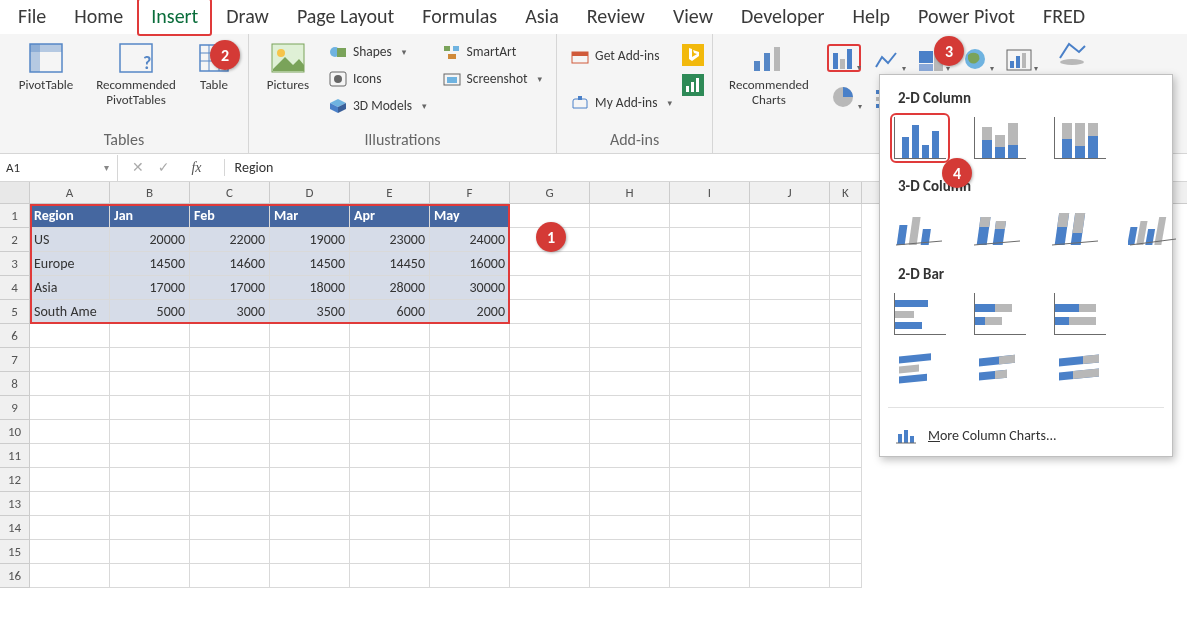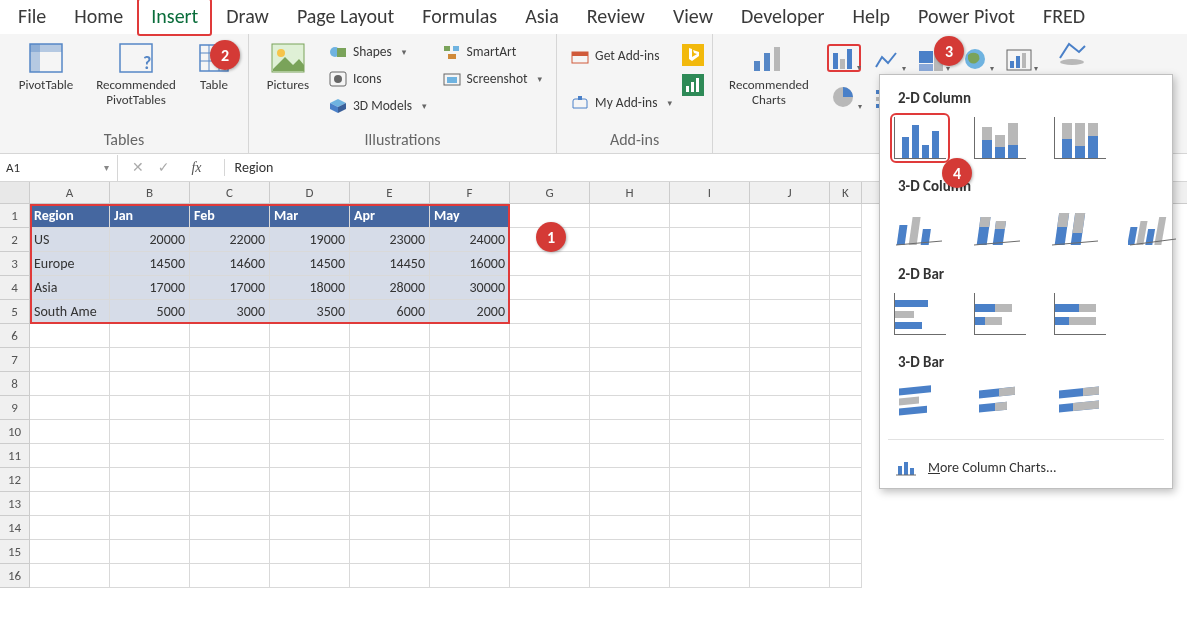--- a/index.html
+++ b/index.html
@@ -701,21 +701,20 @@
       <span style="height:8px;width:28px;background:linear-gradient(to right,#4a80c8 40%,#b8b8b8 40%)"></span>
     </div>
     <div class="dd-opt" style="flex-direction:column;align-items:flex-start;justify-content:center;gap:5px">
       <div class="axis-v"></div>
         <div class="axis-h"></div>
       <span style="height:8px;width:42px;background:linear-gradient(to right,#4a80c8 60%,#b8b8b8 60%)"></span>
       <span style="height:8px;width:42px;background:linear-gradient(to right,#4a80c8 35%,#b8b8b8 35%)"></span>
     </div>
   </div>
 
-  <div class="dd-section-title">3-D Bar</div>
   <div class="dd-row">
     <div class="dd-opt">
       <svg width="50" height="40">
           <g transform="skewY(-6)">
             <rect x="4" y="6" width="32" height="7" fill="#4a80c8"></rect>
             <rect x="4" y="16" width="20" height="7" fill="#b8b8b8"></rect>
             <rect x="4" y="26" width="28" height="7" fill="#4a80c8"></rect>
           </g>
         </svg>
     </div>

